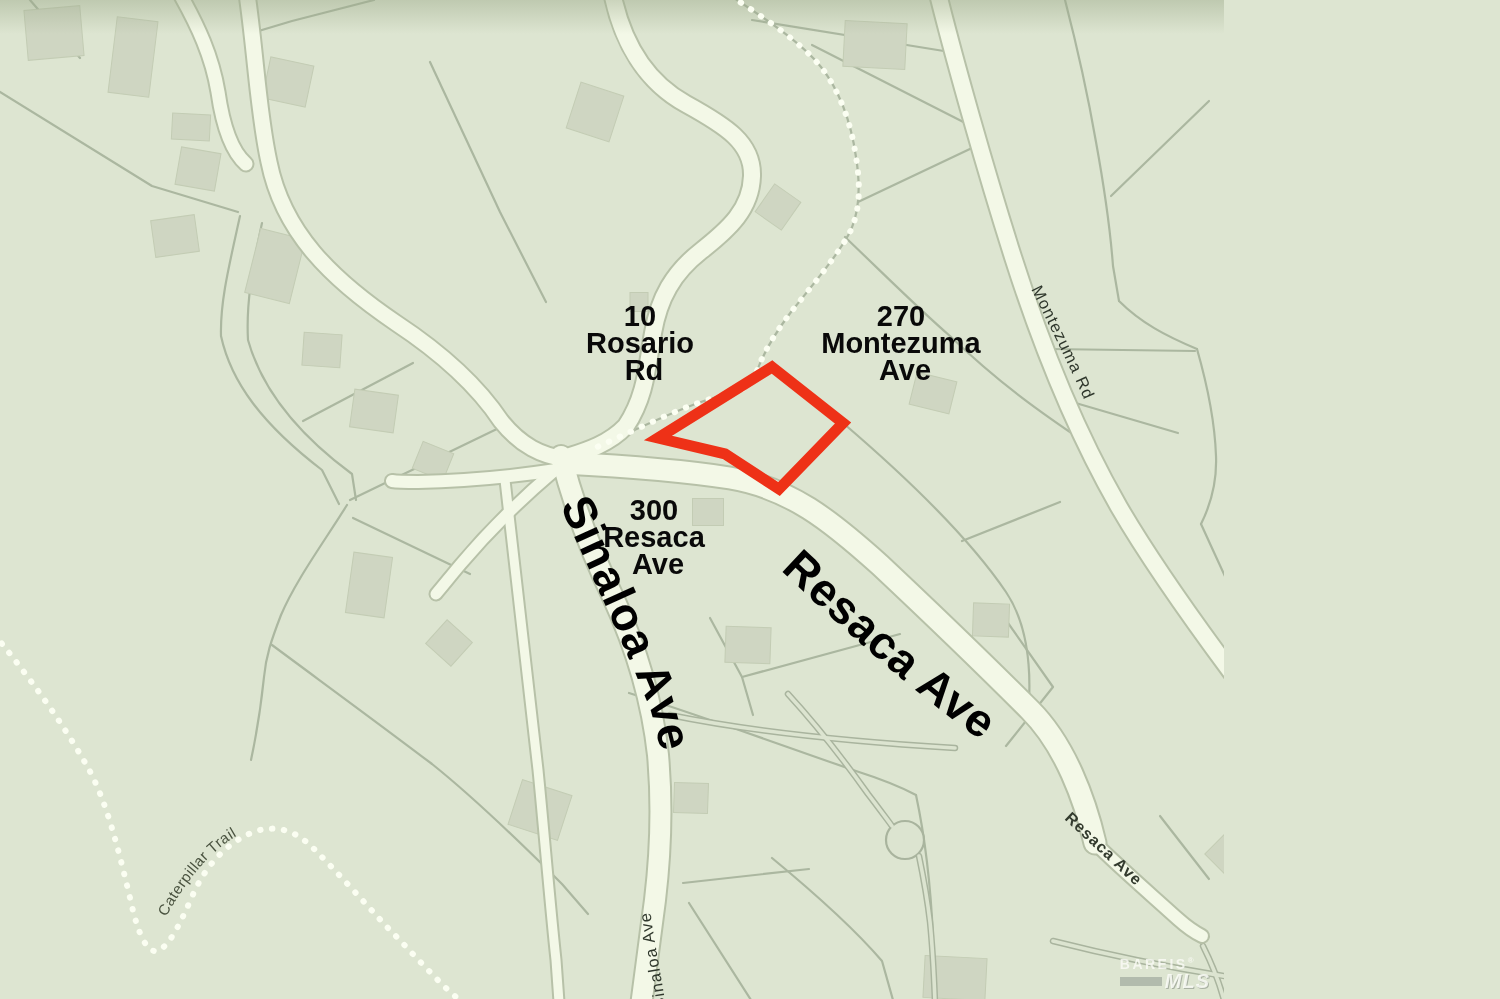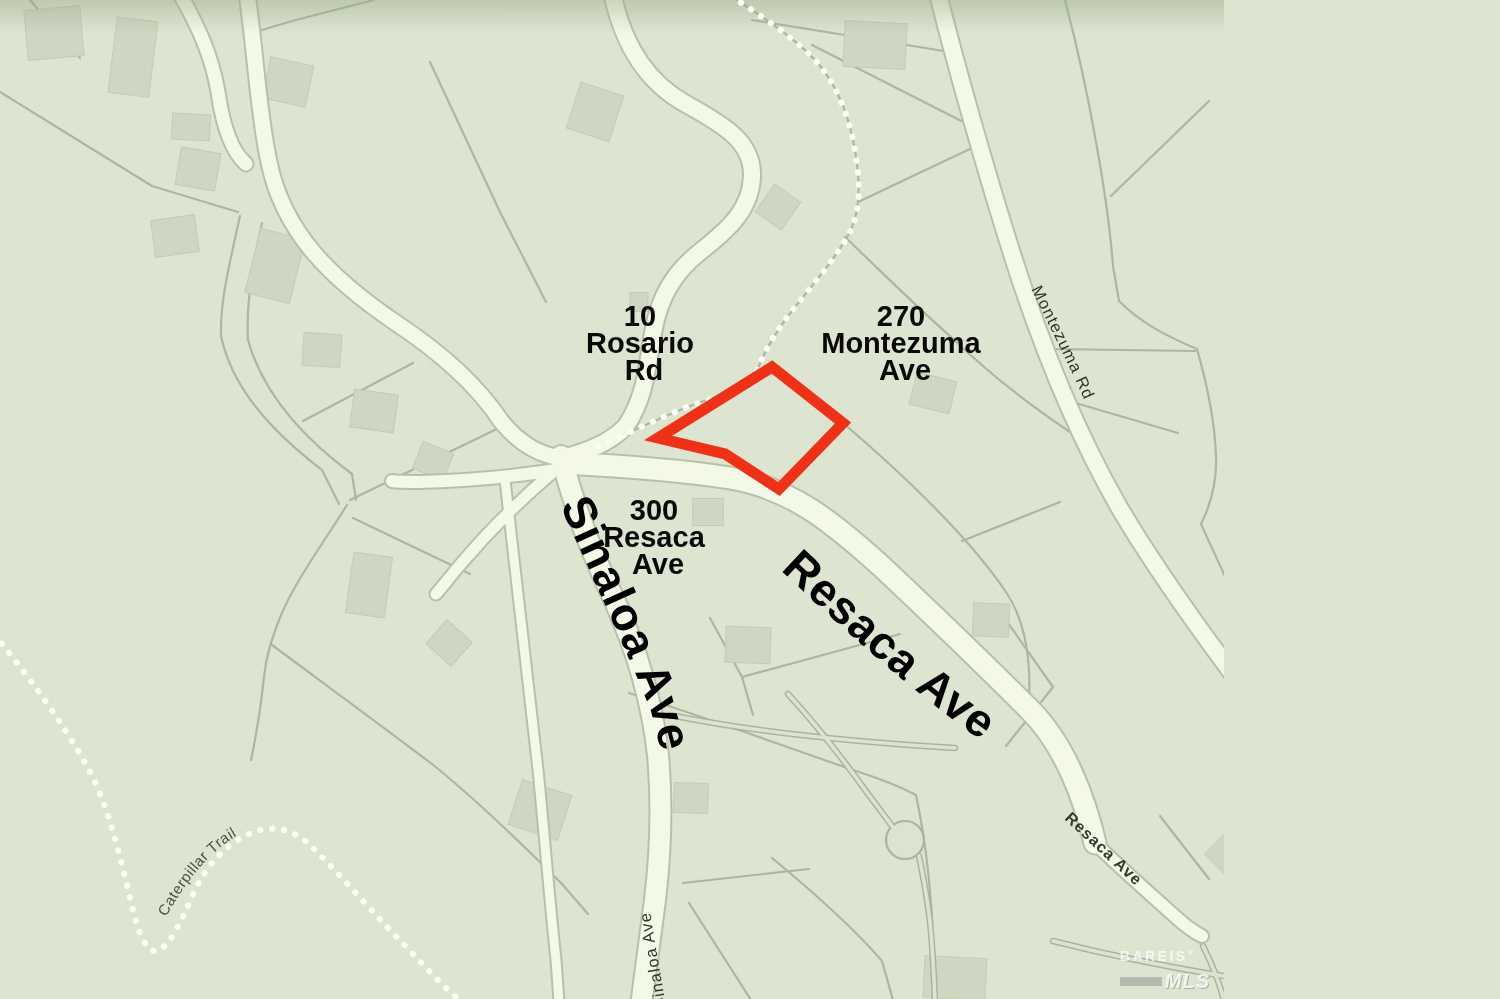--- a/index.html
+++ b/index.html
@@ -21,21 +21,21 @@
   
   .addr{font-family:"Liberation Sans",sans-serif;font-weight:700;font-size:29px;fill:#090909;text-anchor:middle;}
   .stxl{font-family:"Liberation Sans",sans-serif;font-weight:700;font-size:46px;fill:#000;letter-spacing:1px;}
   .stsm{font-family:"Liberation Sans",sans-serif;font-weight:400;font-size:16.5px;fill:#2f372c;letter-spacing:1px;}
   .stsmb{font-family:"Liberation Sans",sans-serif;font-weight:700;font-size:16px;fill:#333b2e;letter-spacing:1px;}
   .cat{font-family:"Liberation Sans",sans-serif;font-weight:400;font-size:15px;fill:#49523f;letter-spacing:.5px;}
   
   .watermark{position:absolute;right:14px;bottom:8px;color:rgba(252,253,248,.78);}
   .wm-top{font-weight:700;font-size:14px;letter-spacing:2.5px;line-height:14px;}
   .wm-top sup{font-size:8px;letter-spacing:0;}
-  .wm-bottom{display:flex;align-items:center;justify-content:flex-end;gap:3px;margin-top:8px;}
+  .wm-bottom{display:flex;align-items:center;justify-content:flex-end;gap:3px;margin-top:0;}
   .wm-bar{display:inline-block;width:42px;height:9px;background:rgba(150,158,148,.6);}
   .wm-mls{font-style:italic;font-weight:700;font-size:20px;letter-spacing:1px;color:rgba(252,253,248,.85);text-shadow:1px 1px 0 rgba(120,128,118,.5);line-height:20px;}
 </style>
 </head>
 <body>
 
 <div class="stage">
 <svg viewBox="0 0 1500 999" xmlns="http://www.w3.org/2000/svg" xmlns:xlink="http://www.w3.org/1999/xlink">
   <defs>
     <linearGradient id="topshade" x1="0" y1="0" x2="0" y2="1">

